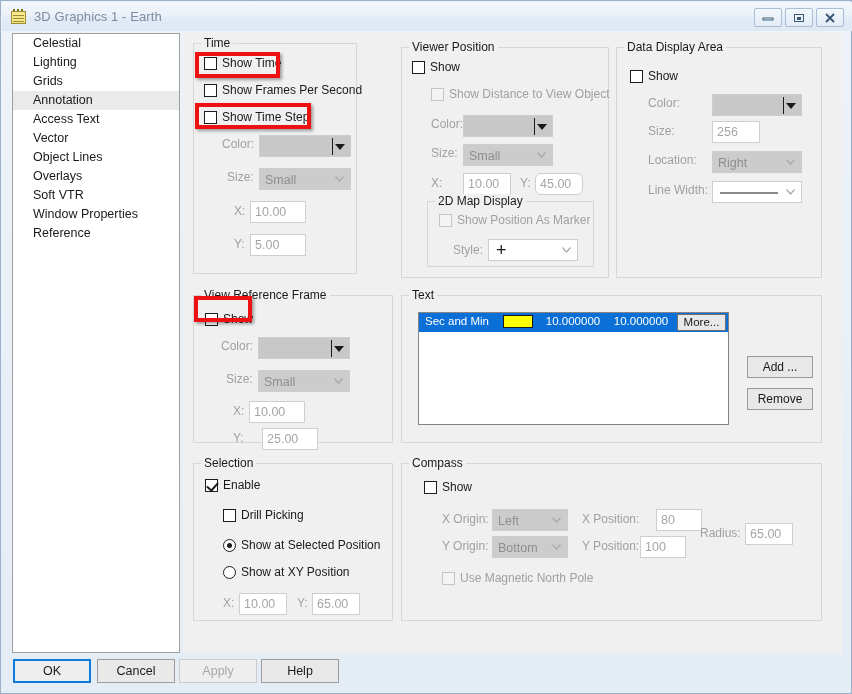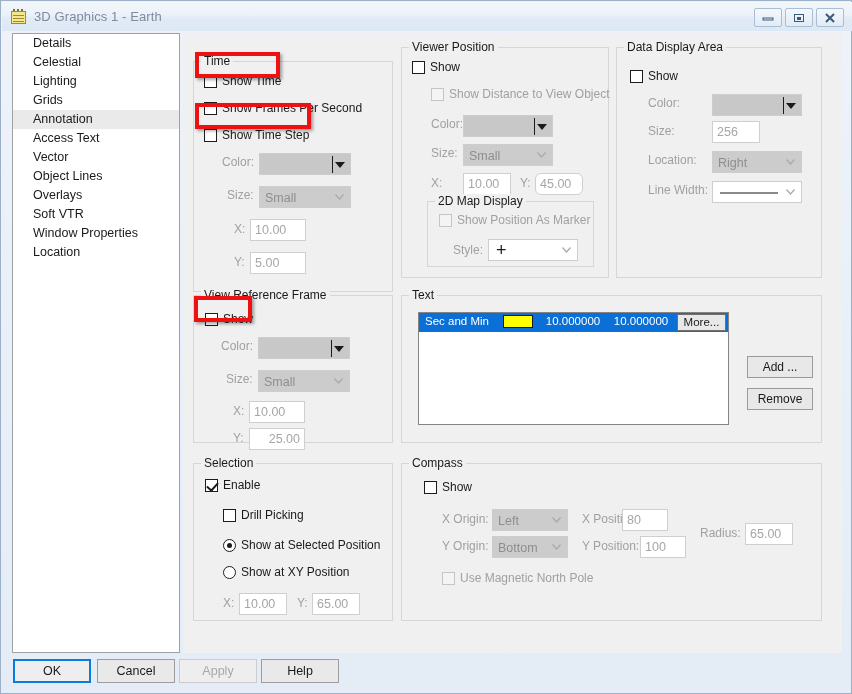--- a/index.html
+++ b/index.html
@@ -190,37 +190,36 @@
         <svg width="12" height="10" viewBox="0 0 12 10">
             <path d="M2 1 L10 9 M10 1 L2 9" stroke="#3c5a78" stroke-width="2" fill="none"></path>
           </svg>
       </div>
     </div>
   </div>
 
   <div class="content">
 
     <div class="tree">
-      <div class="tree-item"><span>Details</span></div>
       <div class="tree-item"><span>Celestial</span></div>
       <div class="tree-item"><span>Lighting</span></div>
       <div class="tree-item"><span>Grids</span></div>
       <div class="tree-item sel"><span>Annotation</span></div>
       <div class="tree-item"><span>Access Text</span></div>
       <div class="tree-item"><span>Vector</span></div>
       <div class="tree-item"><span>Object Lines</span></div>
       <div class="tree-item"><span>Overlays</span></div>
       <div class="tree-item"><span>Soft VTR</span></div>
       <div class="tree-item"><span>Window Properties</span></div>
-      <div class="tree-item"><span>Location</span></div>
+      <div class="tree-item"><span>Reference</span></div>
     </div>
 
     <div class="panel">
 
-      <div class="gb" style="left:10px;top:28px;width:200px;height:231px;">
+      <div class="gb" style="left:10px;top:10px;width:164px;height:231px;">
         <div class="cap">Time</div>
 
         <div class="row" style="left:10px;top:12px;">
           <span class="cb"></span>
           <span class="lbl">Show Time</span>
         </div>
 
         <div class="row" style="left:10px;top:39px;">
           <span class="cb"></span>
           <span class="lbl">Show Frames Per Second</span>
@@ -392,21 +391,21 @@
         </div>
 
         <div class="row" style="left:39px;top:108px;">
           <span class="lbl dis">X:</span>
         </div>
         <div class="tb" style="position:absolute;left:55px;top:105px;width:56px;">10.00</div>
 
         <div class="row" style="left:39px;top:135px;">
           <span class="lbl dis">Y:</span>
         </div>
-        <div class="tb" style="position:absolute;left:55px;top:132px;width:56px;text-align:right;">25.00</div>
+        <div class="tb" style="position:absolute;left:68px;top:132px;width:56px;">25.00</div>
       </div>
 
       <div class="gb" style="left:218px;top:262px;width:421px;height:148px;">
         <div class="cap">Text</div>
 
         <div class="listbox" style="left:16px;top:16px;width:311px;height:113px;">
           <div class="rw">
             <div class="td" style="width:77px;">Sec and Min</div>
             <div class="td" style="width:44px;">
               <div class="swatch" style="background: rgb(255, 255, 0);"></div>
@@ -480,21 +479,21 @@
         <div class="combo" style="position:absolute;left:90px;top:72px;width:76px;">
           <span class="txt">Bottom</span>
           <svg class="chev" viewBox="0 0 9 6">
               <path d="M0.5 0.5 L4.5 5 L8.5 0.5" fill="none" stroke="#a9a9a9" stroke-width="1.2"></path>
             </svg>
         </div>
 
         <div class="row" style="left:180px;top:48px;">
           <span class="lbl dis">X Position:</span>
         </div>
-        <div class="tb" style="position:absolute;left:220px;top:45px;width:46px;">80</div>
+        <div class="tb" style="position:absolute;left:254px;top:45px;width:46px;">80</div>
 
         <div class="row" style="left:180px;top:75px;">
           <span class="lbl dis">Y Position:</span>
         </div>
         <div class="tb" style="position:absolute;left:238px;top:72px;width:46px;">100</div>
 
         <div class="row" style="left:298px;top:62px;">
           <span class="lbl dis">Radius:</span>
         </div>
         <div class="tb" style="position:absolute;left:343px;top:59px;width:48px;">65.00</div>

